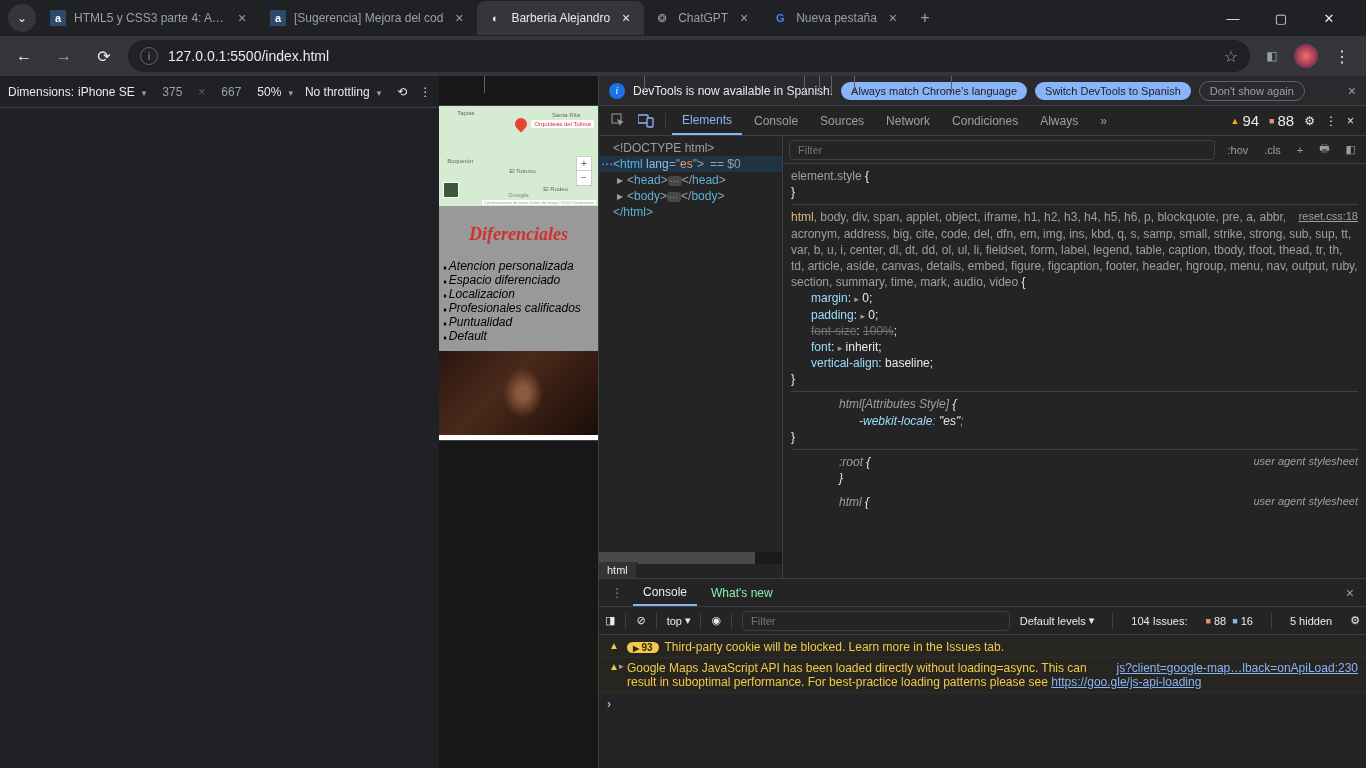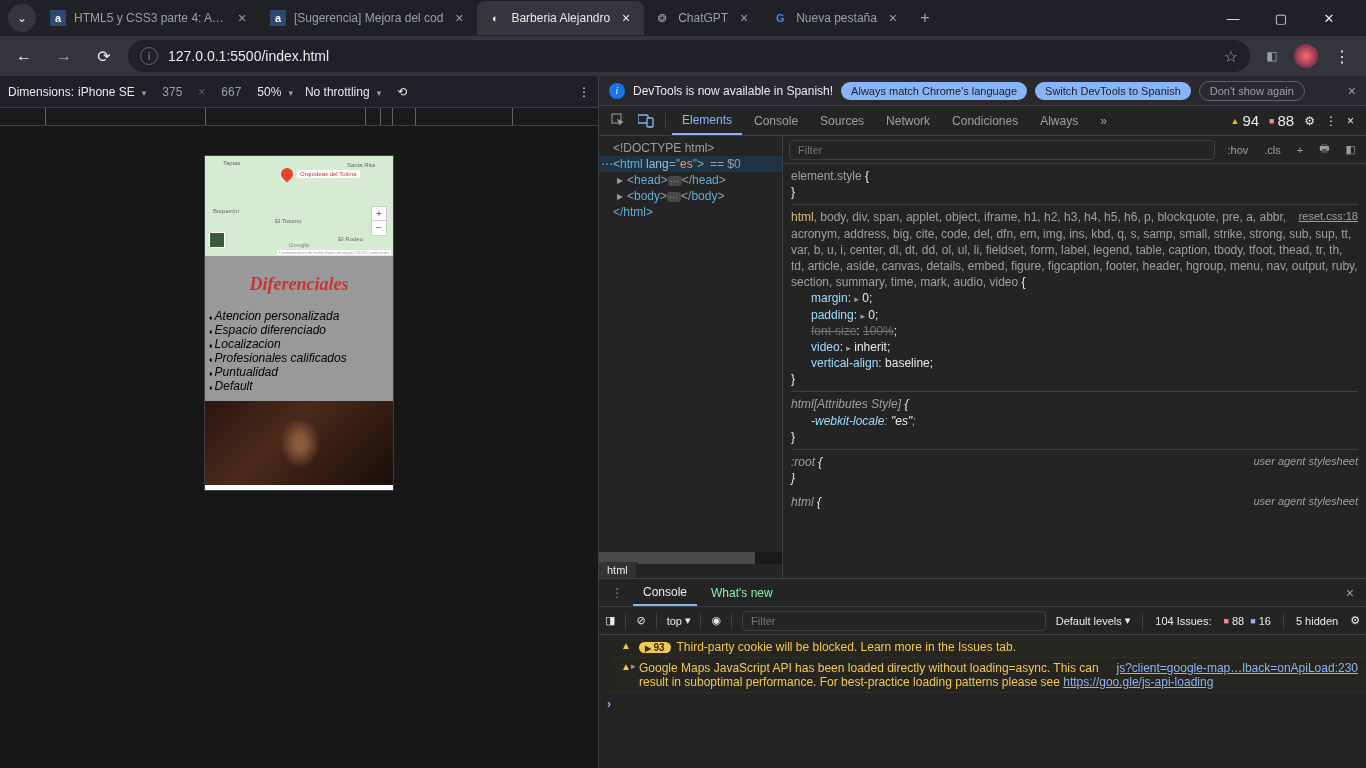--- a/index.html
+++ b/index.html
@@ -25,21 +25,21 @@
 .addr-icon { width: 18px; height: 18px; display: flex; align-items: center; justify-content: center; color: #9aa0a6; border: 1px solid #5f6368; border-radius: 50%; font-size: 10px; }
 .addr-text { flex: 1; }
 .addr-star { color: #9aa0a6; font-size: 16px; }
 .ext-icon { width: 28px; height: 28px; display: flex; align-items: center; justify-content: center; color: #9aa0a6; }
 .avatar { width: 24px; height: 24px; border-radius: 50%; background: radial-gradient(circle, #ff6b6b, #4a1a4a); }
 
 
 .main { display: flex; height: calc(768px - 76px); }
 
 
-.viewport-panel { width: 598px; background: #202124; display: flex; flex-direction: column; }
+.viewport-panel { width: 598px; background: #202124; display: flex; flex-direction: row; }
 .device-bar { height: 32px; display: flex; align-items: center; justify-content: center; gap: 12px; font-size: 12px; color: #e8eaed; border-bottom: 1px solid #3c4043; padding: 0 8px; }
 .device-bar .label { display: flex; align-items: center; gap: 4px; }
 .dim-input { color: #9aa0a6; padding: 0 4px; }
 .device-bar .sep { color: #5f6368; }
 .rotate-icon { margin-left: 4px;}
 .device-menu { margin-left: auto; }
 .ruler { height: 18px; background: #1a1a1a; border-bottom: 1px solid #3c4043; position: relative; }
 .ruler-tick { position: absolute; top: 0; bottom: 0; border-left: 1px solid #5f6368; }
 .viewport-area { flex: 1; display: flex; justify-content: center; align-items: flex-start; padding-top: 30px; background: #171717; overflow: hidden; }
 .device-frame { width: 188px; height: 334px; background: #fff; position: relative; overflow: hidden; box-shadow: 0 0 0 1px #3c4043; }
@@ -109,42 +109,42 @@
 .styles-content { flex: 1; font-family: Consolas, monospace; font-size: 12px; padding: 4px 8px; overflow: hidden; line-height: 1.35; }
 .rule-selector { color: #9aa0a6; }
 .brace { color: #e8eaed; }
 .prop { padding-left: 20px; }
 .prop-name { color: #9cdcfe; }
 .prop-val { color: #e8eaed; }
 .prop.struck .prop-name, .prop.struck .prop-val { text-decoration: line-through; color: #757575;}
 .tri { color: #9aa0a6; font-size: 9px; }
 .rule-src { float: right; color: #9aa0a6; text-decoration: underline; font-size: 11px;}
 .rule-src.ua { font-style: italic; text-decoration: none;}
-.rule-italic { font-style: italic; color: #9aa0a6;}
+.rule-italic { font-style: italic; color: #9aa0a6; margin-left: 48px;}
 .rule-block { border-bottom: 1px solid #3c4043; padding-bottom: 4px; margin-bottom: 4px;}
 .selector-list { color: #9aa0a6; word-wrap: break-word; }
 .selector-list .hl { color: #d7ba7d; }
 
 
 .console-drawer { height: 190px; border-top: 1px solid #3c4043; background: #242424; display: flex; flex-direction: column;}
 .drawer-tabs { height: 28px; display: flex; align-items: center; border-bottom: 1px solid #3c4043; padding: 0 6px; gap: 4px; font-size: 12px;}
 .drawer-tab { padding: 5px 10px; color: #86efac;}
 .drawer-tab.active { color: #e8eaed; border-bottom: 2px solid #8ab4f8;}
 .drawer-close { margin-left: auto; color: #9aa0a6; font-size: 14px; padding: 0 6px;}
 .console-toolbar { height: 28px; display: flex; align-items: center; padding: 0 6px; gap: 10px; border-bottom: 1px solid #3c4043; font-size: 11px;}
 .ct-sep { width: 1px; height: 16px; background: #3c4043;}
 .ct-select { color: #e8eaed; display: flex; align-items: center; gap: 3px;}
-.ct-right { margin-left: auto; display: flex; align-items: center; gap: 12px;}
+.ct-right { margin-left: auto; display: flex; align-items: center; gap: 18px;}
 .issues-badges { display: flex; gap: 6px; align-items: center;}
 .ib { display: flex; align-items: center; gap: 3px;}
 .ib.err::before { content: "■"; color: #f28b82; font-size: 9px;}
 .ib.info::before { content: "■"; color: #8ab4f8; font-size: 9px;}
 .console-body { flex: 1; font-family: Consolas, monospace; font-size: 12px; overflow: hidden; padding: 2px 0;}
 .con-line { padding: 3px 8px 3px 28px; position: relative; border-bottom: 1px solid #2e2e2e;}
-.con-line.warn { background: #332b0022; color: #f2c94c; margin-left: 12px;}
+.con-line.warn { background: #332b0022; color: #f2c94c;}
 .con-line.warn::before { content: "▲"; position: absolute; left: 10px; color: #f2c94c; font-size: 10px;}
 .con-line .twist { position: absolute; left: 20px; color: #9aa0a6; font-size: 9px;}
 .con-badge { background: #f2c94c; color: #332b00; border-radius: 8px; padding: 0 6px; font-size: 10px; margin-right: 6px; font-weight: bold;}
 .con-badge::before { content: "▶ "; font-size: 8px;}
 .con-link { color: #8ab4f8; text-decoration: underline; float: right;}
 .con-link2 { color: #8ab4f8; text-decoration: underline;}
 .con-prompt { padding: 4px 8px; color: #8ab4f8;}
 .con-prompt::before { content: "› "; color: #8ab4f8; font-weight: bold;}
 
 .chevron-down::after { content: "▾"; font-size: 9px; margin-left: 3px; color: #9aa0a6;}
@@ -337,21 +337,21 @@
             <div><span class="rule-selector">element.style</span> <span class="brace">{</span></div>
             <div><span class="brace">}</span></div>
           </div>
           <div class="rule-block">
             <span class="rule-src">reset.css:18</span>
             <div class="selector-list"><span class="hl">html</span><span id="sel-rest">, body, div, span, applet, object, iframe, h1, h2, h3, h4, h5, h6, p, blockquote, pre, a, abbr, acronym, address, big, cite, code, del, dfn, em, img, ins, kbd, q, s, samp, small, strike, strong, sub, sup, tt, var, b, u, i, center, dl, dt, dd, ol, ul, li, fieldset, form, label, legend, table, caption, tbody, tfoot, thead, tr, th, td, article, aside, canvas, details, embed, figure, figcaption, footer, header, hgroup, menu, nav, output, ruby, section, summary, time, mark, audio, video</span> <span class="brace">{</span></div>
             <div id="r1-props">
                 <div class="prop"><span class="prop-name">margin</span>: <span class="tri">▸</span> <span class="prop-val">0</span>;</div>
                 <div class="prop"><span class="prop-name">padding</span>: <span class="tri">▸</span> <span class="prop-val">0</span>;</div>
                 <div class="prop struck"><span class="prop-name">font-size</span>: <span class="prop-val">100%</span>;</div>
-                <div class="prop"><span class="prop-name">video</span>: <span class="tri">▸</span> <span class="prop-val">inherit</span>;</div>
+                <div class="prop"><span class="prop-name">font</span>: <span class="tri">▸</span> <span class="prop-val">inherit</span>;</div>
                 <div class="prop"><span class="prop-name">vertical-align</span>: <span class="prop-val">baseline</span>;</div>
               </div>
             <div><span class="brace">}</span></div>
           </div>
           <div class="rule-block">
             <div class="rule-italic"><span>html[Attributes Style]</span> <span class="brace">{</span></div>
             <div class="prop rule-italic"><span class="prop-name">-webkit-locale</span>: <span class="prop-val">"es"</span>;</div>
             <div><span class="brace">}</span></div>
           </div>
           <div class="rule-block" style="border:none">

